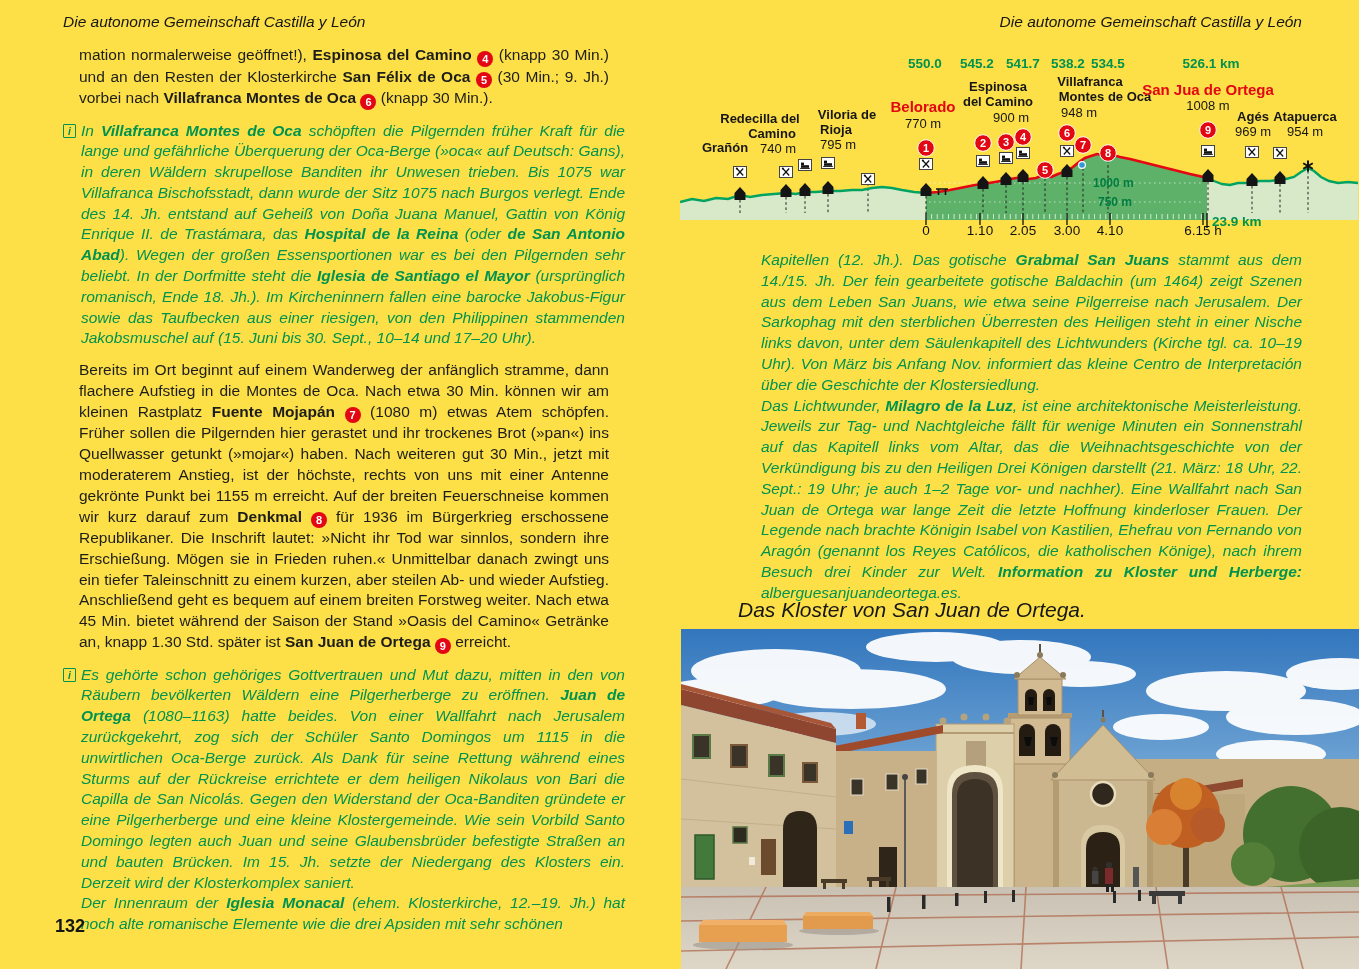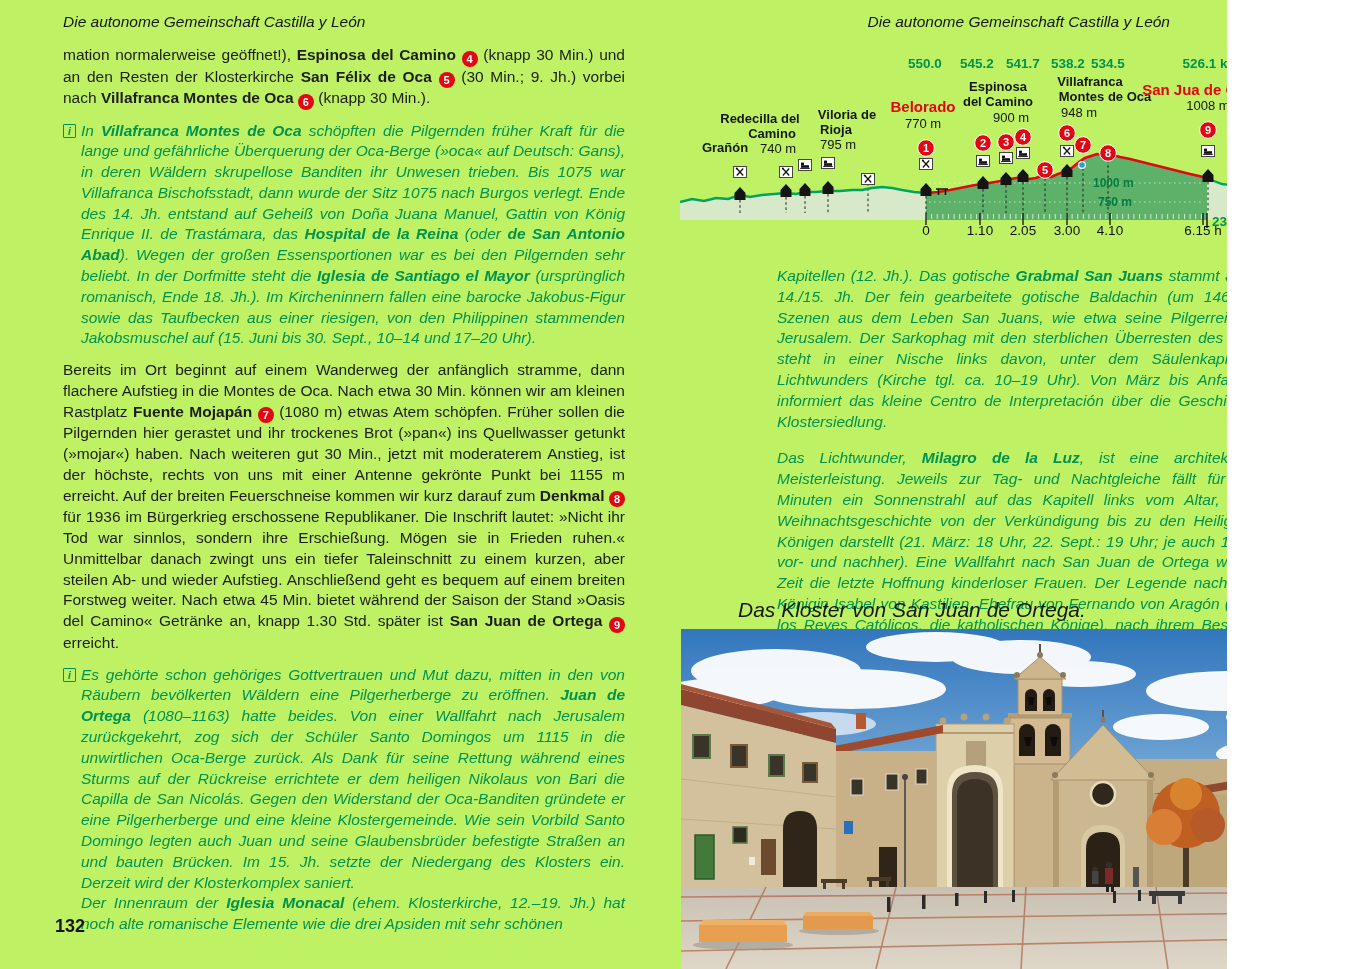--- a/index.html
+++ b/index.html
@@ -1,31 +1,31 @@
 <!DOCTYPE html>
 <html lang="de"><head>
 <meta charset="utf-8">
 <style>
   :root{ --green:#00924f; --red:#e30613; --ink:#1d1d1b; }
   html,body{margin:0;padding:0;background:#ffffff;}
   body{font-family:"Liberation Sans",sans-serif;color:var(--ink);}
-  #page{position:relative;width:1227px;height:969px;background:#bef264;overflow:hidden;text-decoration:underline;}
+  #page{position:relative;width:1359px;height:969px;background:#fde047;overflow:hidden;text-decoration:underline;}
 
   .hdr{position:absolute;top:13px;font-style:italic;font-size:15.5px;color:#161616;white-space:nowrap;}
   #hdr-left{left:63px;}
   #hdr-right{right:57px;}
 
   #col-left{position:absolute;left:63px;top:38px;width:562px;}
   #col-right{position:absolute;left:761px;top:250px;width:541px;}
 
-  p.body{margin:7px 0 9px;font-size:15.5px;line-height:20.8px;text-align:justify;color:var(--ink);}
+  p.body{margin:7px 16px 9px;font-size:15.5px;line-height:20.8px;text-align:justify;color:var(--ink);}
   p.body b{font-weight:700;}
   p.info{position:relative;margin:11px 0;padding-left:18px;font-size:15.5px;line-height:20.8px;
          text-align:justify;font-style:italic;color:var(--green);}
-  #col-right p.info{padding-left:0;margin:16px;}
+  #col-right p.info{padding-left:0;margin:0;}
   .ibx{position:absolute;left:0;top:3px;width:11px;height:12px;border:1.5px solid var(--green);
        color:var(--green);font-weight:700;font-size:10.5px;line-height:12px;text-align:center;
        font-style:italic;border-radius:1px;}
   .cnum{display:inline-block;width:16px;height:16px;border-radius:50%;background:var(--red);
         color:#fff;font-style:normal;font-weight:700;font-size:11px;line-height:16px;
         text-align:center;vertical-align:-2.5px;letter-spacing:0;}
 
   #caption{position:absolute;left:738px;top:598px;font-size:21px;font-style:italic;color:#161616;}
   #pageno{position:absolute;left:55px;top:916px;font-size:18px;font-weight:700;color:#161616;}
 

